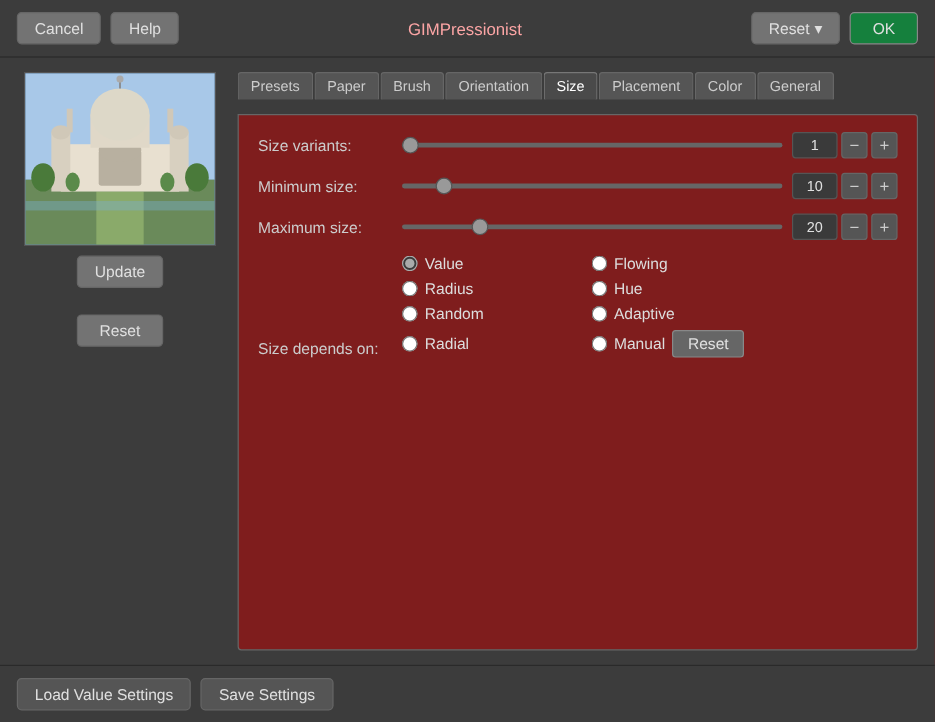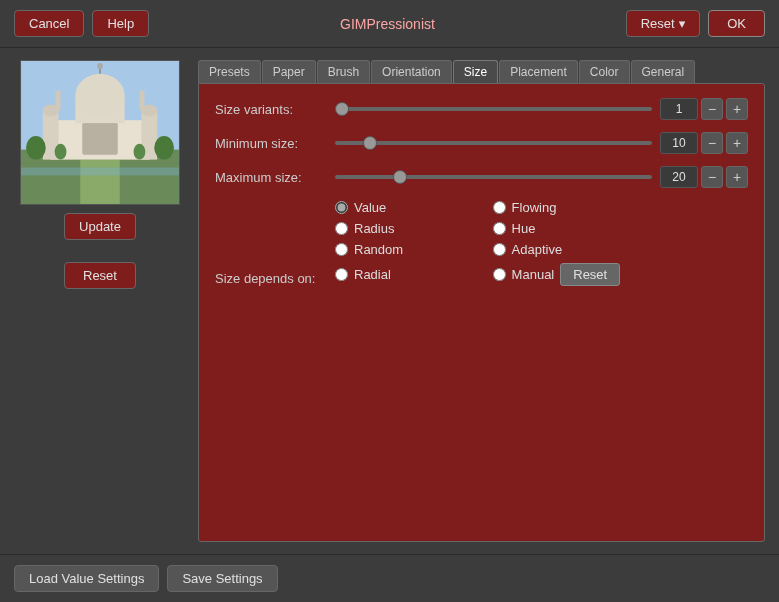--- a/index.html
+++ b/index.html
@@ -22,30 +22,30 @@
       justify-content: space-between;
       padding: 10px 14px;
       background: #3c3c3c;
       border-bottom: 1px solid #2a2a2a;
     }
     .top-bar-left { display: flex; gap: 8px; }
     .top-bar-center { font-size: 14px; font-weight: 500; color: #fca5a5; }
     .top-bar-right { display: flex; gap: 8px; }
 
     .btn {
-      background: #7f1d1d;
+      background: #737373;
       color: #e0e0e0;
       border: 1px solid #666;
       border-radius: 4px;
       padding: 5px 14px;
       cursor: pointer;
       font-size: 13px;
     }
     .btn-ok {
-      background: #7f1d1d;
+      background: #15803d;
       border: 1px solid #888;
       padding: 5px 18px;
     }
     .btn-reset-dd {
       display: flex;
       align-items: center;
       gap: 4px;
     }
 
     
@@ -88,21 +88,21 @@
     .right-panel {
       flex: 1;
       display: flex;
       flex-direction: column;
     }
 
     
     .tabs {
       display: flex;
       gap: 1px;
-      margin-bottom: 0;
+      margin-bottom: 12px;
     }
     .tab {
       background: #555;
       color: #ccc;
       border: 1px solid #666;
       border-bottom: none;
       padding: 4px 10px;
       cursor: pointer;
       font-size: 12px;
       border-radius: 3px 3px 0 0;

